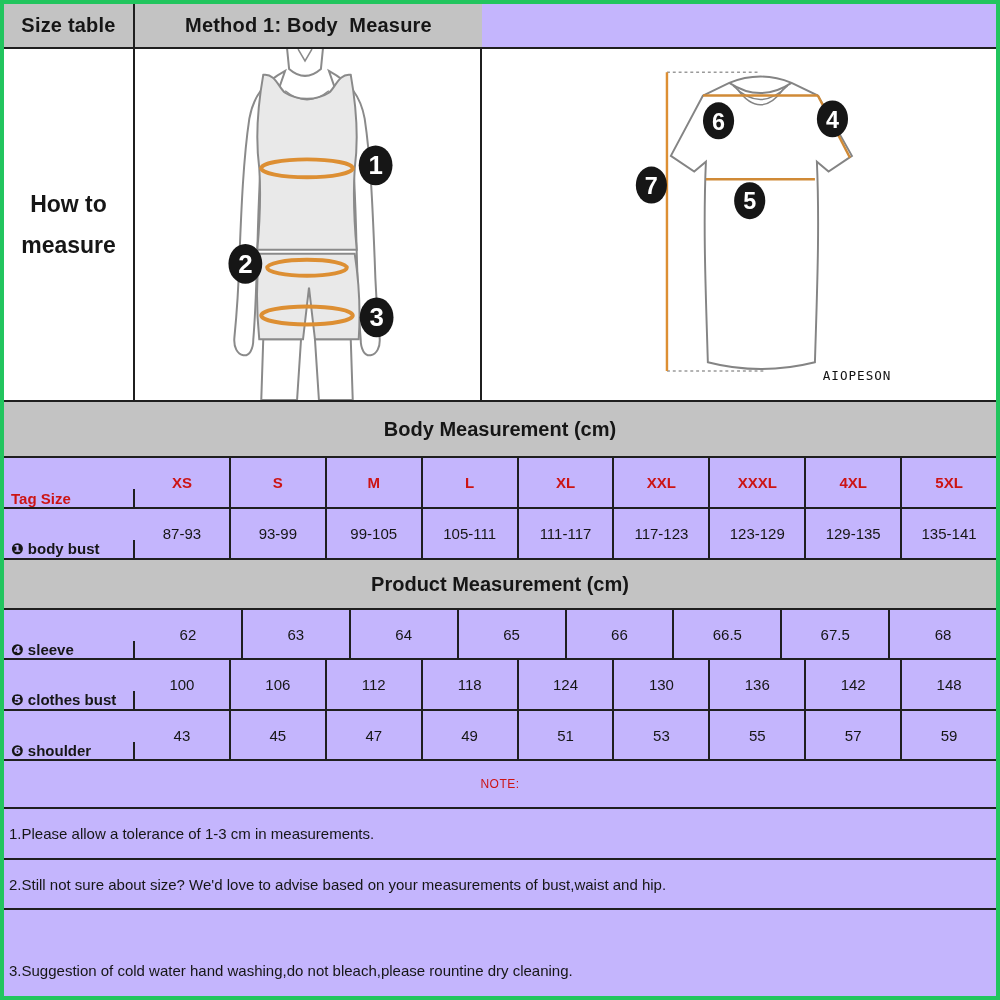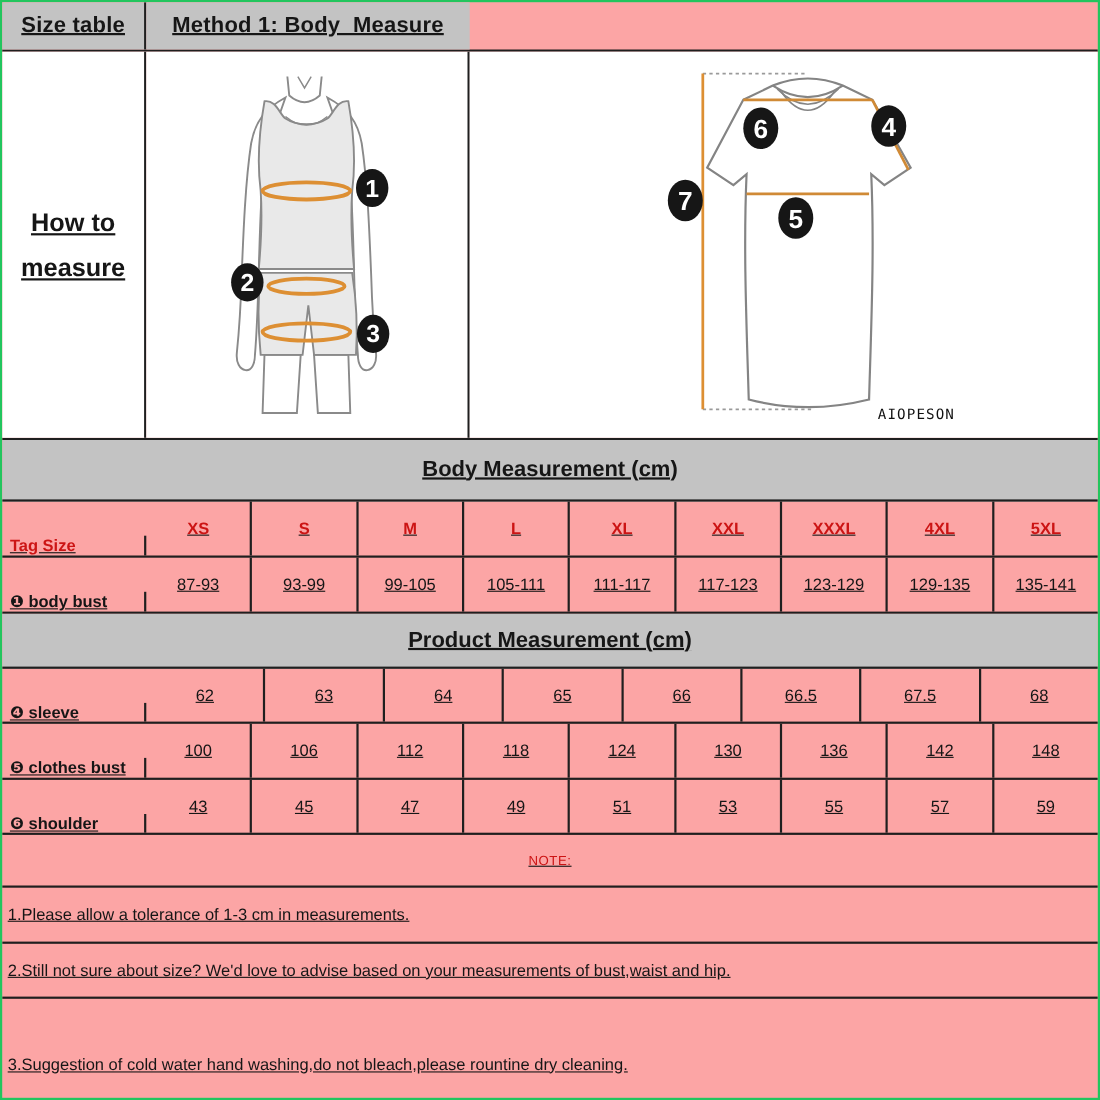--- a/index.html
+++ b/index.html
@@ -4,31 +4,30 @@
 <style>
   * { margin:0; padding:0; box-sizing:border-box; }
   html,body { background:#fff; }
   body {
     width:1000px; height:1000px;
     font-family:"Liberation Sans","DejaVu Sans",sans-serif;
     color:#161616;
   }
   .sheet {
     width:1000px; height:1000px;
-    border:2px solid #22c55e;
-    background:#fca5a5;
+    border:4px solid #22c55e;
+    background:#c4b5fd;
     position:relative;
     overflow:hidden;
-    text-decoration:underline;
   }
   .row { display:flex; border-bottom:2px solid #1f1f1f; width:100%; }
   .cell { border-right:2px solid #1f1f1f; display:flex; align-items:center; justify-content:center; position:relative; }
   .cell:last-child { border-right:none; }
   .w1 { width:131px; flex:none; }
-  .w2 { width:294px; flex:none; }
+  .w2 { width:347px; flex:none; }
   .w3 { flex:1; }
   .hdr { background:#c3c3c3; font-weight:bold; font-size:20px; letter-spacing:0.2px; white-space:pre; }
   .r-top { height:45px; }
   .r-illus { height:353px; }
   .r-illus .cell { background:#fff; padding:0; }
   .band { height:56px; background:#c3c3c3; font-weight:bold; font-size:20px; display:flex; align-items:center; justify-content:center; border-bottom:2px solid #1f1f1f; }
   .band2 { height:50px; }
   .trow { height:51px; }
   .trow.h50 { height:50px; }
   .label-cell { width:131px; flex:none; justify-content:flex-start; padding-left:7px; font-weight:bold; font-size:15px;margin-top:31px; }

